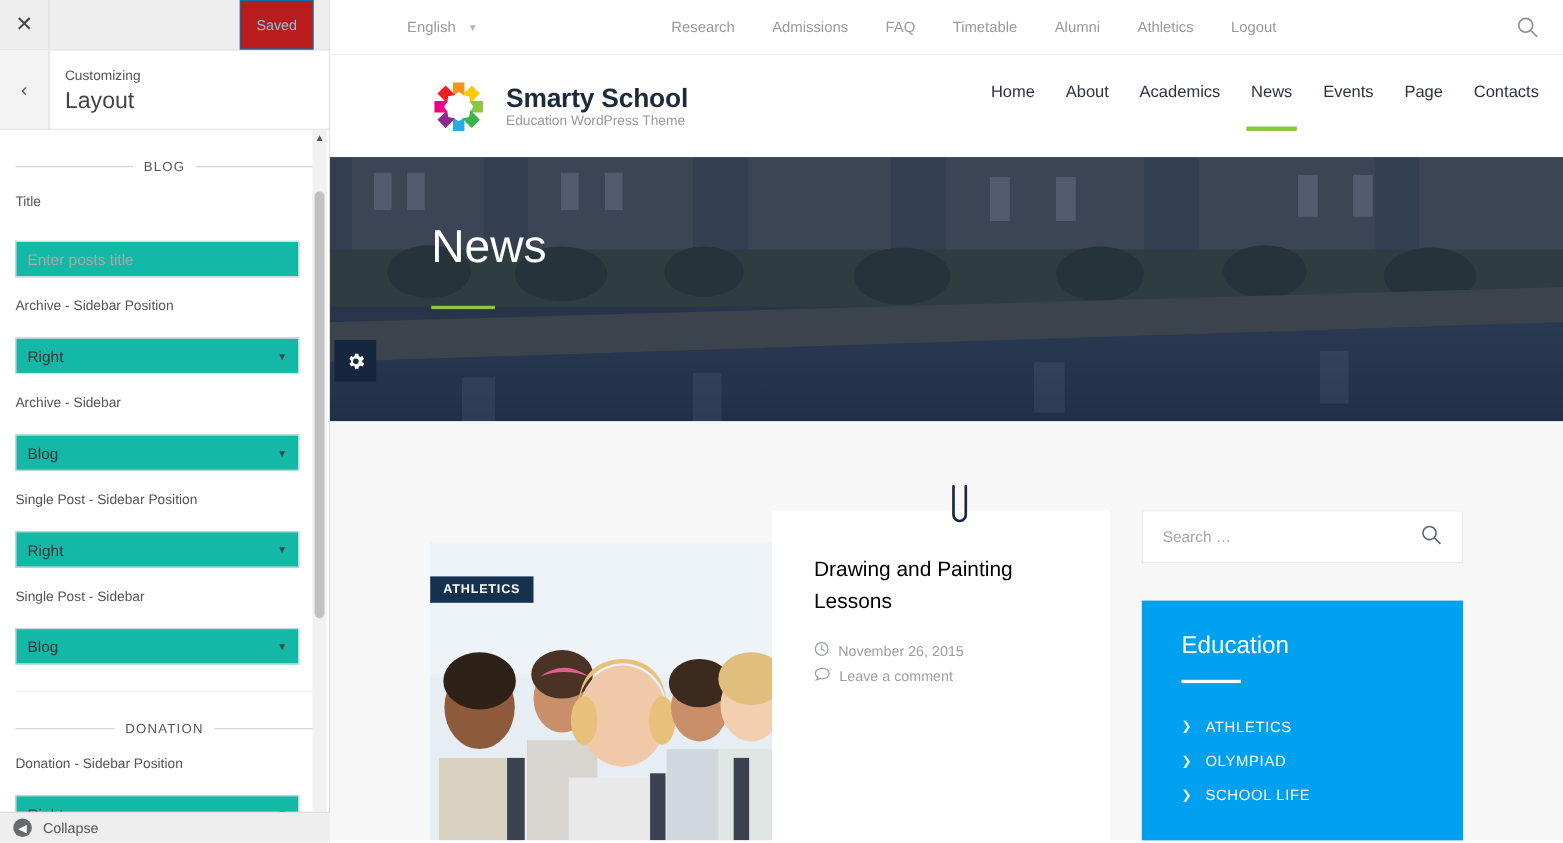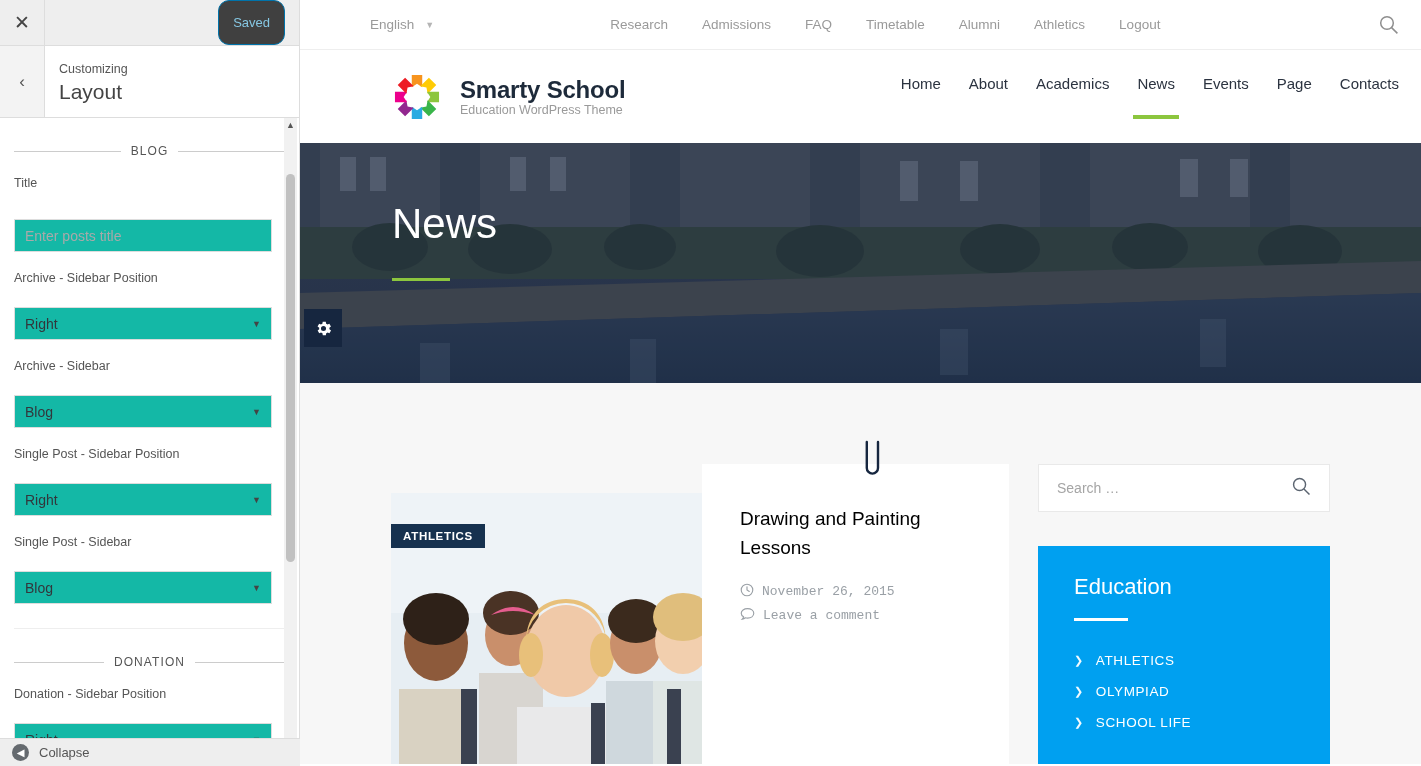--- a/index.html
+++ b/index.html
@@ -20,22 +20,22 @@
     height: 46px; background: #eee; border-bottom: 1px solid #ddd;
     display: flex; align-items: center; justify-content: space-between;
     flex: 0 0 auto;
   }
   .cz-close {
     width: 45px; height: 45px; display: flex; align-items: center;
     justify-content: center; border-right: 1px solid #ddd;
     color: #444; font-size: 19px; line-height: 1; cursor: pointer;
   }
   .cz-saved {
-    margin-right: 14px; background: #404040; color: #86c7e3;
-    border: 1px solid #0073aa; border-radius: 11px;
+    margin-right: 14px; background: #b91c1c; color: #86c7e3;
+    border: 1px solid #0073aa; border-radius: 0;
     padding: 14px 14px; font-size: 13px; cursor: default;
   }
   .cz-header {
     height: 72px; background: #fff; border-bottom: 1px solid #ddd;
     display: flex; align-items: stretch; flex: 0 0 auto;
   }
   .cz-back {
     width: 45px; border-right: 1px solid #ddd; background: #f3f3f3;
     display: flex; align-items: center; justify-content: center;
     color: #555; font-size: 17px; cursor: pointer;
@@ -176,21 +176,21 @@
     position: absolute; left: 560px; top: 55px; z-index: 5; color: #16263f;
   }
   .post-title {
     font-size: 19px; color: #000000; line-height: 1.55; font-weight: 400;
   }
   .post-excerpt {
     margin-top: 18px; font-size: 13.6px; color: #6f767e; line-height: 1.78;
   }
   .post-meta {
     margin-top: 20px; display: flex; flex-wrap: wrap; gap: 6px 22px;
-    font-size: 13px; color: #9aa0a6; align-items: center; font-family: Liberation Mono, monospace;
+    font-size: 13px; color: #9aa0a6; align-items: center;
   }
   .meta-item { display: flex; align-items: center; gap: 8px; }
 
   .widget-search {
     position: absolute; left: 738px; top: 81px; width: 292px; height: 48px;
     background: #fff; border: 1px solid #e9e9e9; display: flex;
     align-items: center; padding: 0 18px;
   }
   .widget-search input {
     border: 0; outline: 0; flex: 1 1 auto; font-size: 14px; color: #555;

